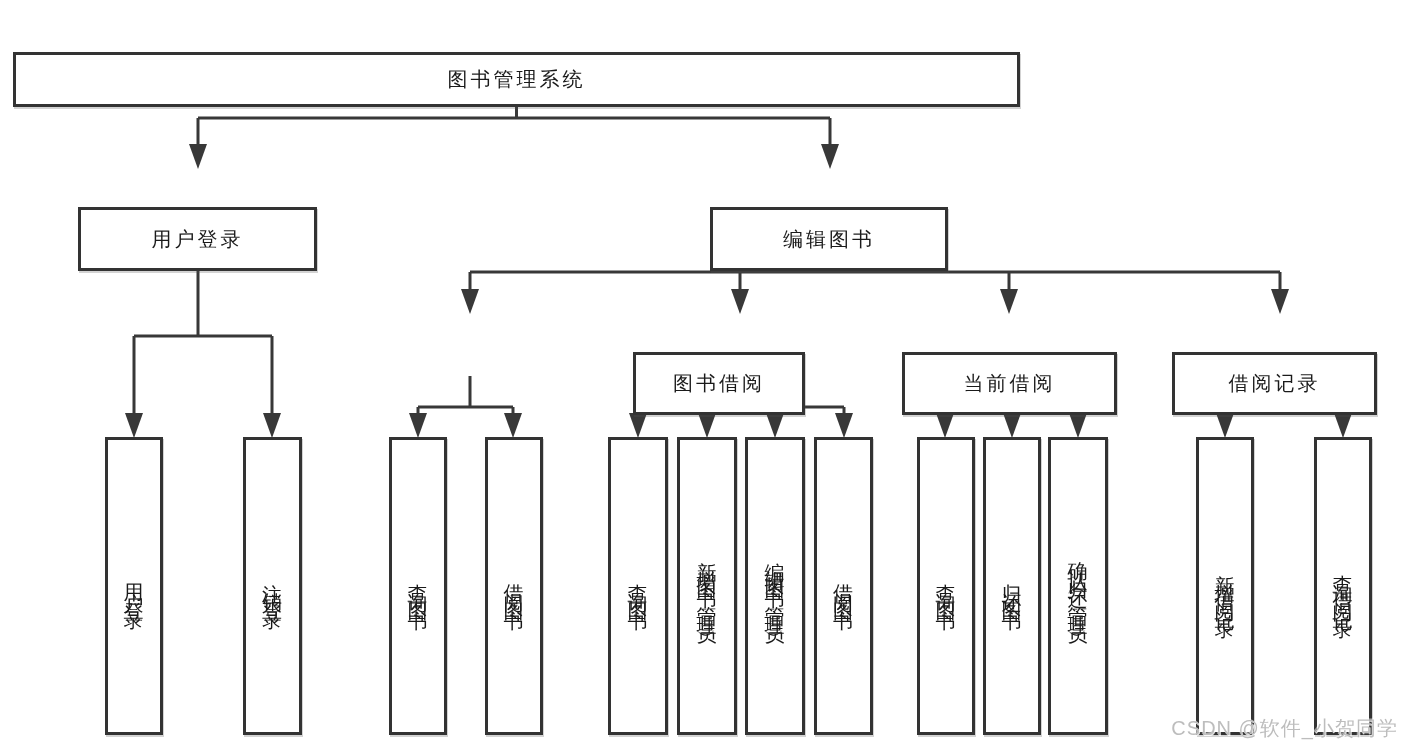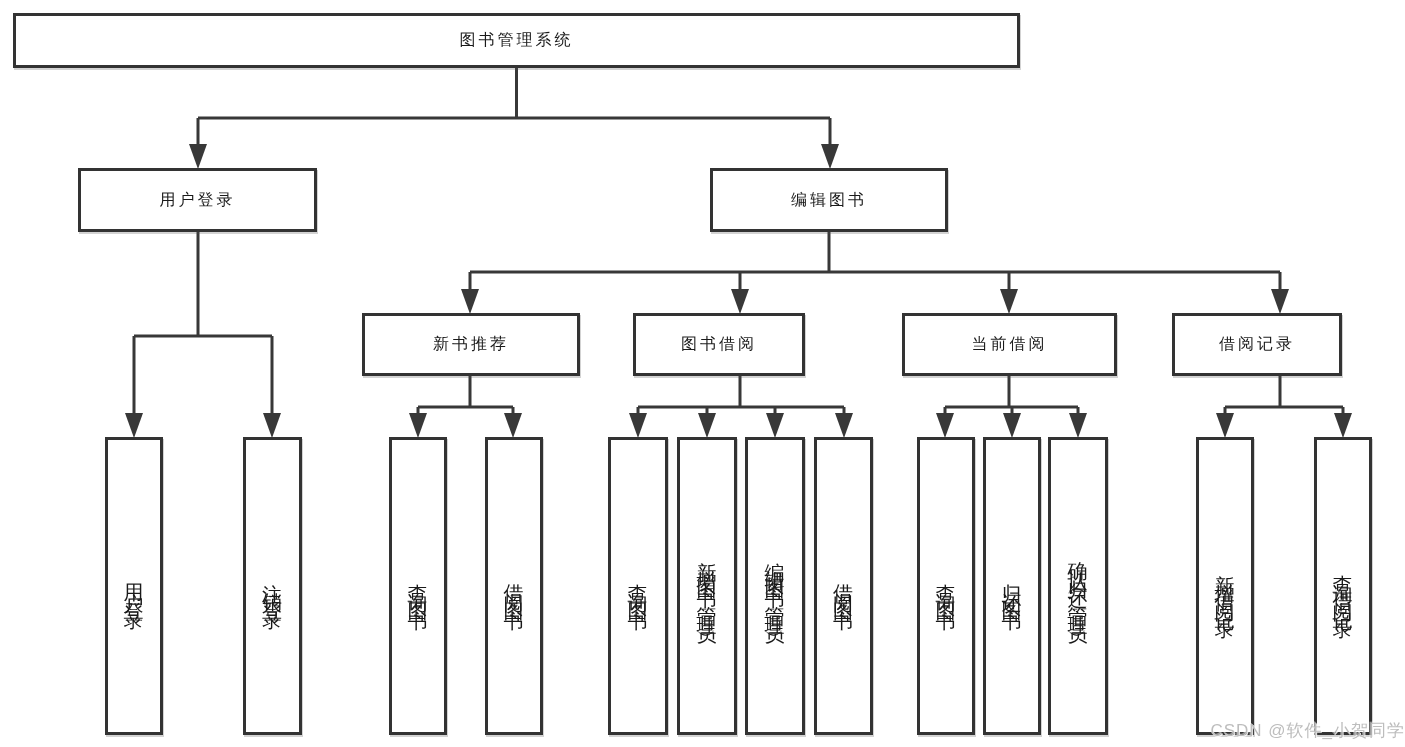--- a/index.html
+++ b/index.html
@@ -23,24 +23,25 @@
   }
   .hbox {
     position: absolute;
     box-sizing: border-box;
     border: 3px solid #333333;
     background: #ffffff;
     box-shadow: 1px 2px 0 rgba(80,80,80,0.25);
     display: flex;
     align-items: center;
     justify-content: center;
-    font-size: 16px;
+    font-size: 20px;
     letter-spacing: 3px;
     color: #1a1a1a;
     z-index: 2;
+    margin-top: 39px;
   }
   .vbox {
     position: absolute;
     box-sizing: border-box;
     border: 3px solid #333333;
     background: #ffffff;
     box-shadow: 1px 2px 0 rgba(80,80,80,0.25);
     display: flex;
     align-items: center;
     justify-content: center;
@@ -52,23 +53,23 @@
     writing-mode: vertical-rl;
     text-orientation: mixed;
     font-size: 20px;
     letter-spacing: 9px;
     color: #1a1a1a;
     line-height: 1;
     white-space: nowrap;
   }
   #watermark {
     position: absolute;
-    right: 0;
+    right: 7px;
     bottom: 5px;
-    font-size: 17px;
+    font-size: 20px;
     color: #bdbdbd;
     letter-spacing: 1px;
     text-shadow: 1px 1px 0 rgba(255,255,255,0.85), -1px -1px 0 rgba(255,255,255,0.5);
     z-index: 5;
   }
 </style>
 </head>
 <body>
 
 <div id="canvas">
@@ -115,24 +116,23 @@
       <polygon points="1216,413 1234,413 1225,438"></polygon>
       <polygon points="1334,413 1352,413 1343,438"></polygon>
     </g>
   </svg>
 
   <div class="hbox" style="left:13px; top:13px; width:1007px; height:55px;">图书管理系统</div>
 
   <div class="hbox" style="left:78px; top:168px; width:239px; height:64px;">用户登录</div>
   <div class="hbox" style="left:710px; top:168px; width:238px; height:64px;">编辑图书</div>
 
-  <div class="hbox" style="left:362px; top:313px; width:218px; height:63px;">新书推荐</div>
   <div class="hbox" style="left:633px; top:313px; width:172px; height:63px;">图书借阅</div>
   <div class="hbox" style="left:902px; top:313px; width:215px; height:63px;">当前借阅</div>
-  <div class="hbox" style="left:1172px; top:313px; width:170px; height:63px;">借阅记录</div>
+  <div class="hbox" style="left:1172px; top:313px; width:205px; height:63px;">借阅记录</div>
 
   <div class="vbox" style="left:105px; width:58px;">
     <span class="vtext">用户登录</span>
   </div>
   <div class="vbox" style="left:243px; width:59px;">
     <span class="vtext">注销登录</span>
   </div>
 
   <div class="vbox" style="left:389px; width:58px;">
     <span class="vtext">查询图书</span>

